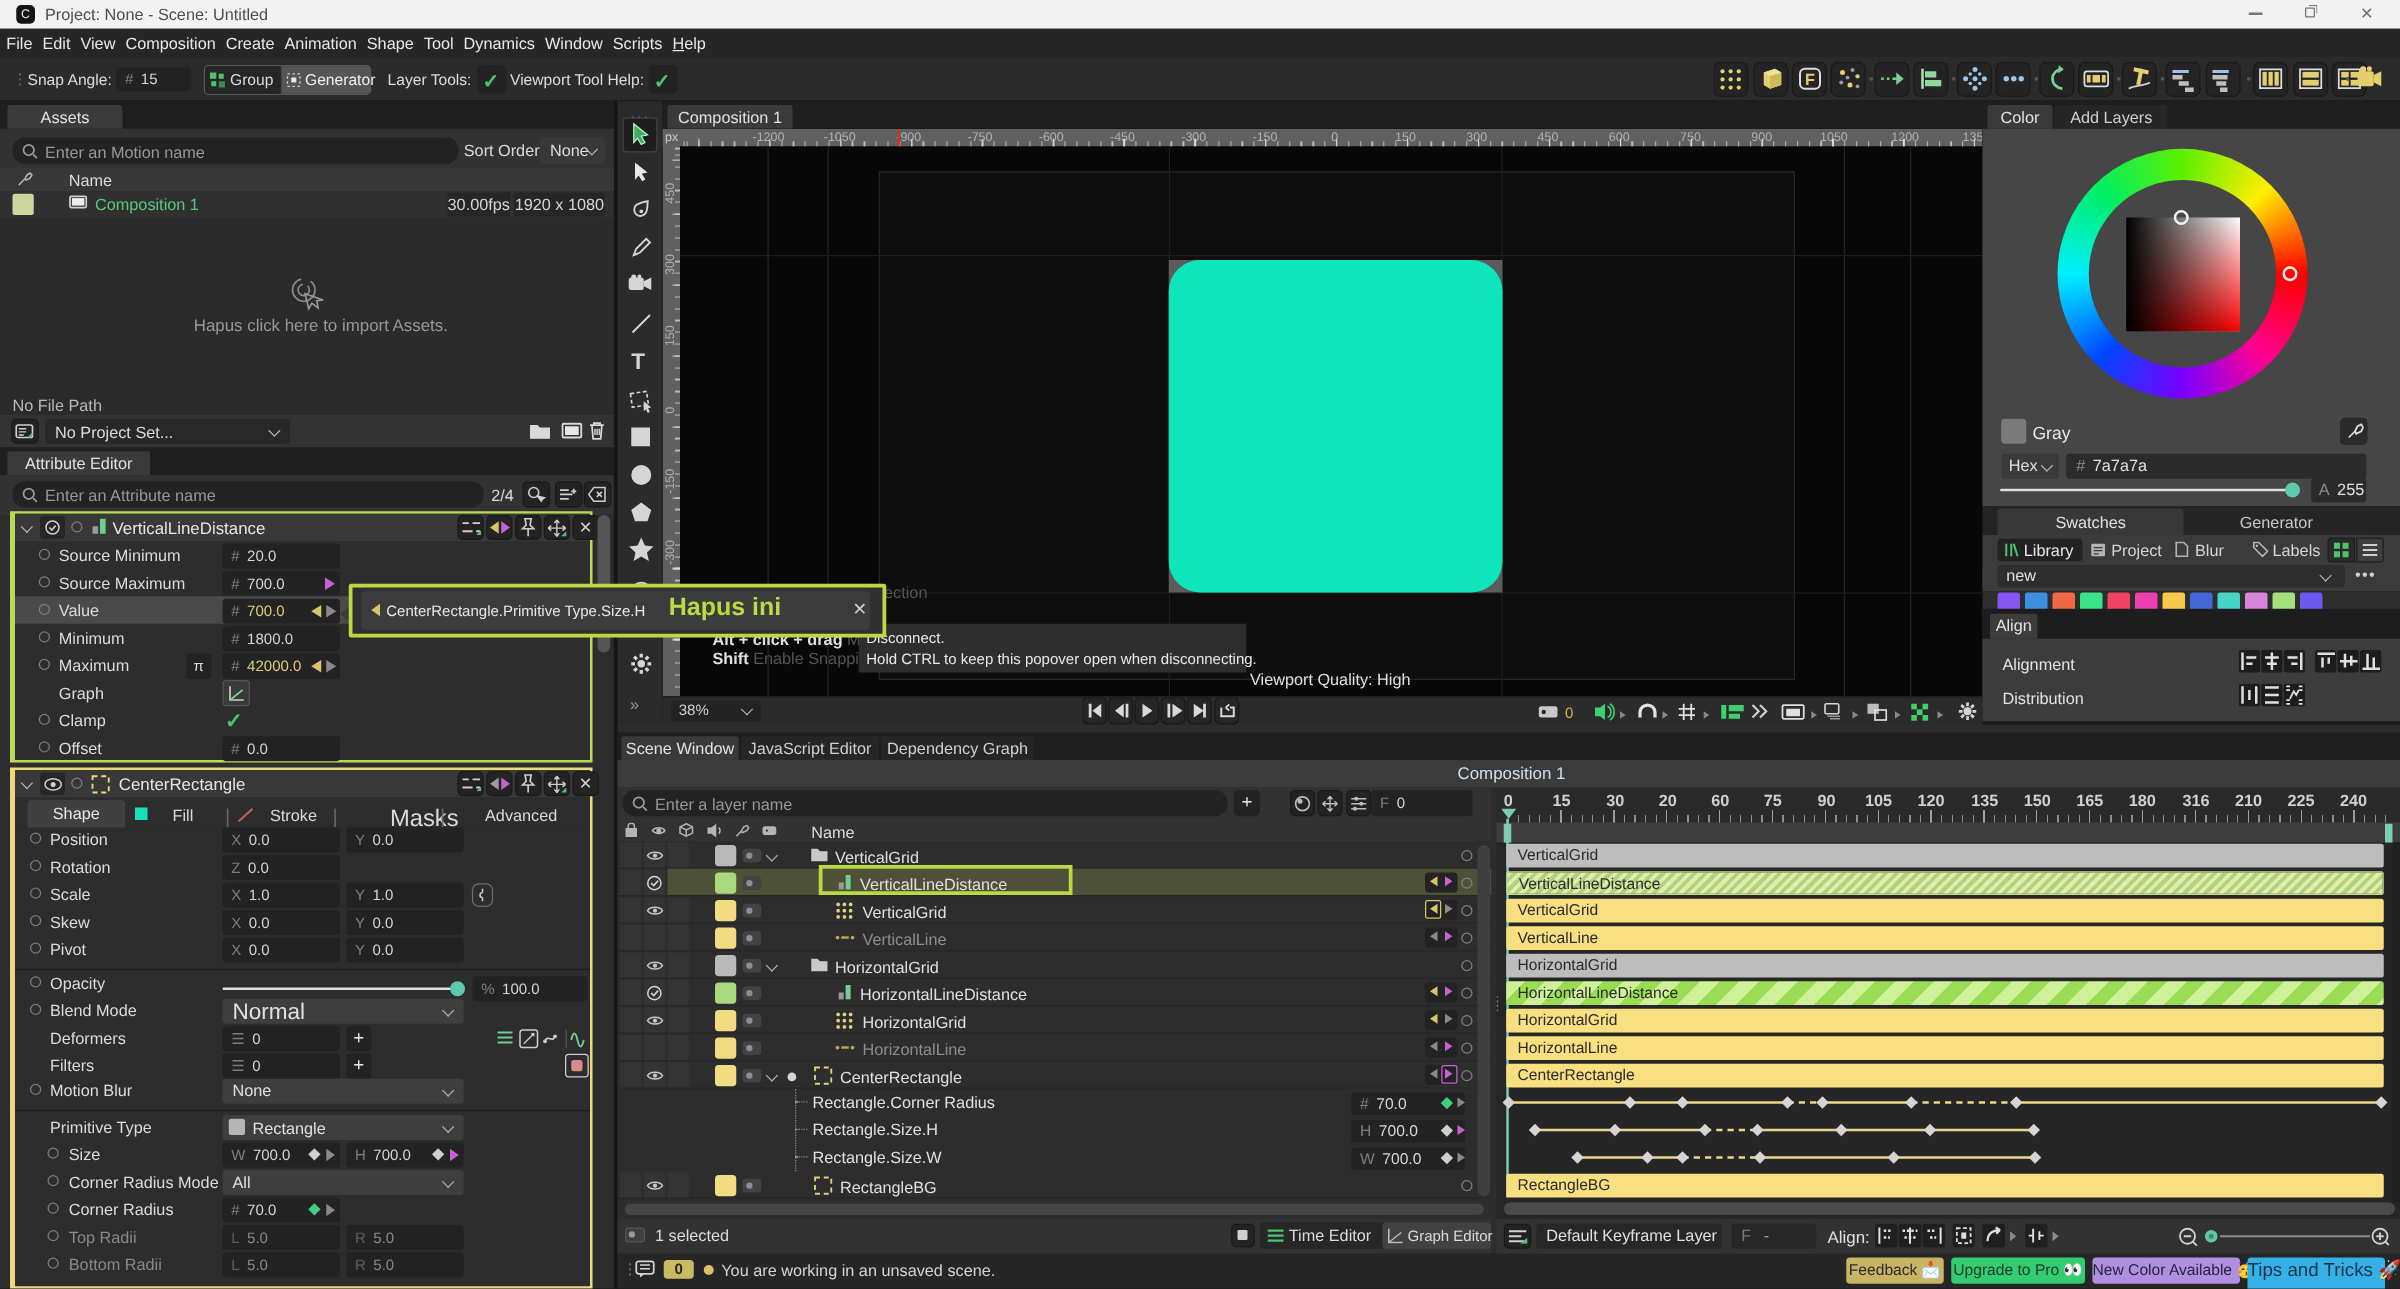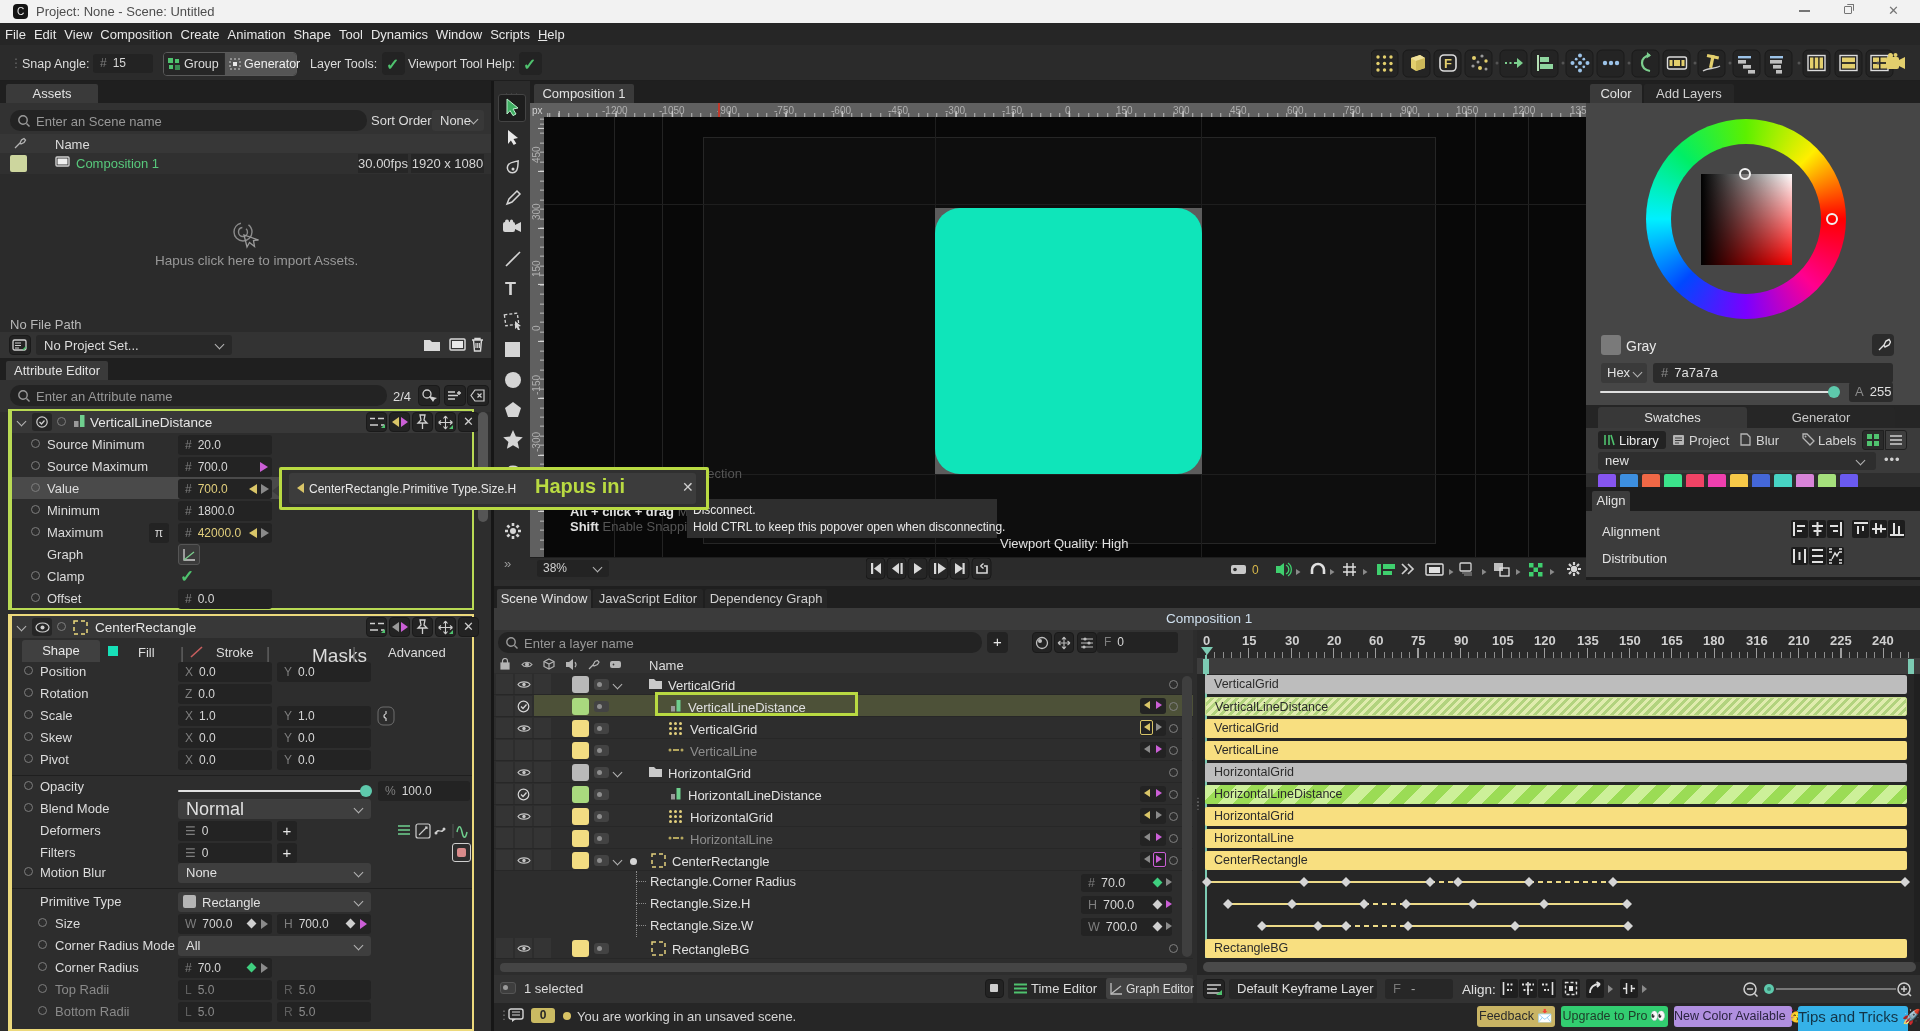--- a/index.html
+++ b/index.html
@@ -219,21 +219,21 @@
 
 <div class="ab" style="left:0;top:81px;width:491px;height:277px;background:#2d2d2d"></div>
 <div class="ab" style="left:0;top:81px;width:491px;height:22px;background:#1f1f1f"></div>
 <div class="ab tab" style="left:6px;top:84px;width:92px;height:19px;line-height:20px;font-size:13px">Assets</div>
 <div class="ab" style="left:0;top:103px;width:491px;height:31px;background:#323232"></div>
 <div class="ab" style="left:10px;top:110px;width:357px;height:21px;background:#232323;border-radius:10px"></div>
 <svg class="ab" style="left:17px;top:114px" width="14" height="14">
       <circle cx="6" cy="6" r="4.2" fill="none" stroke="#9a9a9a" stroke-width="1.4"></circle>
       <path d="M9.5 9.5l3 3" stroke="#9a9a9a" stroke-width="1.4"></path>
     </svg>
-<div class="ab dim" style="left:36px;top:114px;font-size:13px">Enter an Scene name</div>
+<div class="ab dim" style="left:36px;top:114px;font-size:13px">Enter an Motion name</div>
 <div class="ab tx" style="left:371px;top:113px;font-size:13px">Sort Order</div>
 <div class="ab" style="left:432px;top:110px;width:52px;height:21px;background:#383838;border-radius:3px"></div>
 <div class="ab tx" style="left:440px;top:113px;font-size:13px">None</div>
 <div class="ab chev" style="left:470px;top:116px"></div>
 <div class="ab" style="left:0;top:134px;width:491px;height:19px;background:#373737"></div>
 <svg class="ab" style="left:12px;top:136px" width="15" height="15">
       <path d="M3 12l5-5M8 7l1.5-3 2.5-1.5L13.5 4 12 6.5 9 8z" stroke="#b5b5b5" stroke-width="1.3" fill="none"></path>
     </svg>
 <div class="ab tx" style="left:55px;top:137px;font-size:13px">Name</div>
 <div class="ab" style="left:0;top:153px;width:491px;height:21px;background:#303030"></div>
@@ -271,21 +271,21 @@
       <rect x="1" y="2" width="15" height="11" rx="1" fill="none" stroke="#d9d9d9" stroke-width="1.5"></rect>
       <rect x="3" y="4" width="11" height="7" fill="#e8e8e8"></rect>
     </svg>
 <svg class="ab" style="left:470px;top:336px" width="16" height="17">
       <path d="M2 4h11M5 4V2.5h5V4M3.5 4l1 11h6l1-11" fill="none" stroke="#d9d9d9" stroke-width="1.4"></path>
       <path d="M6 7v5M7.7 7v5M9.4 7v5" stroke="#d9d9d9" stroke-width="1.1"></path>
     </svg>
 
 <div class="ab" style="left:0;top:358px;width:491px;height:673px;background:#2d2d2d"></div>
 <div class="ab" style="left:0;top:358px;width:491px;height:22px;background:#1f1f1f"></div>
-<div class="ab tab" style="left:6px;top:361px;width:102px;height:19px;line-height:20px;font-size:13px">Attribute Editor</div>
+<div class="ab tab" style="left:6px;top:361px;width:114px;height:19px;line-height:20px;font-size:13px">Attribute Editor</div>
 <div class="ab" style="left:0;top:380px;width:491px;height:32px;background:#323232"></div>
 <div class="ab" style="left:10px;top:385px;width:377px;height:21px;background:#232323;border-radius:10px"></div>
 <svg class="ab" style="left:17px;top:389px" width="14" height="14">
       <circle cx="6" cy="6" r="4.2" fill="none" stroke="#9a9a9a" stroke-width="1.4"></circle>
       <path d="M9.5 9.5l3 3" stroke="#9a9a9a" stroke-width="1.4"></path>
     </svg>
 <div class="ab dim" style="left:36px;top:389px;font-size:13px">Enter an Attribute name</div>
 <div class="ab tx" style="left:393px;top:389px;font-size:13px">2/4</div>
 <div class="ab ibtn" style="left:418px;top:385px;width:22px;height:21px"></div>
 <svg class="ab" style="left:421px;top:388px" width="16" height="15">

